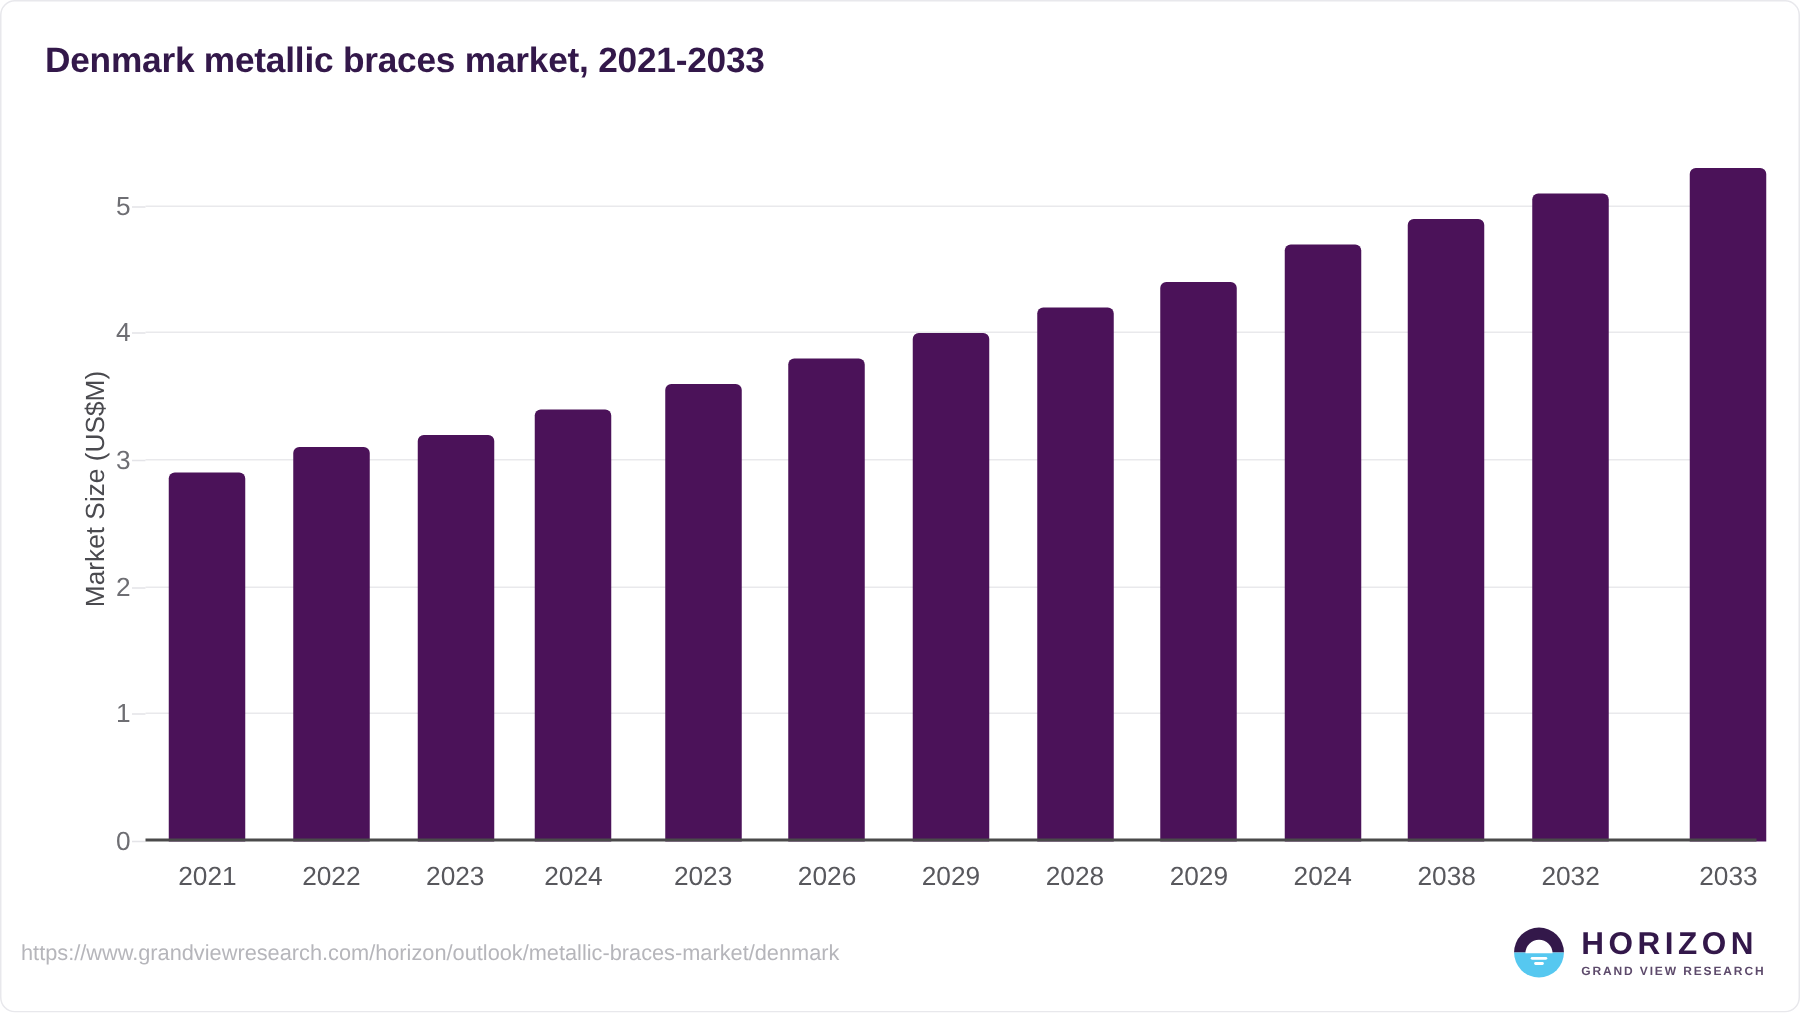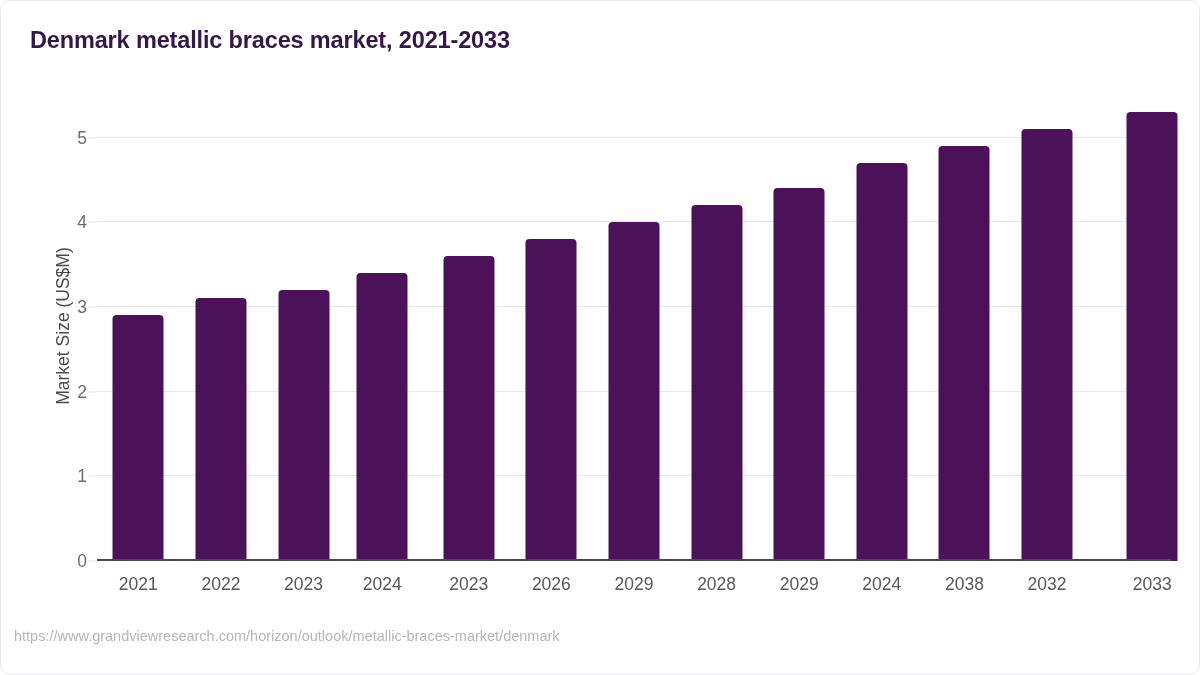--- a/index.html
+++ b/index.html
@@ -232,14 +232,34 @@
           </div>
         </div>
       <div id="axis-baseline"></div>
     </div>
   </div>
 
   <div id="y-axis-title">Market Size (US$M)</div>
 
   <div id="source-url">https://www.grandviewresearch.com/horizon/outlook/metallic-braces-market/denmark</div>
 
+  <div id="logo">
+    <svg id="logo-mark" viewBox="0 0 40 40">
+      <defs>
+        <clipPath id="circclip">
+            <circle cx="20" cy="20" r="17.5"></circle>
+          </clipPath>
+      </defs>
+      <g clip-path="url(#circclip)">
+        <rect x="0" y="0" width="40" height="20" fill="#33184a"></rect>
+        <rect x="0" y="20" width="40" height="20" fill="#56c8f0"></rect>
+        <path d="M10.5 20.6 A9.5 9.5 0 0 1 29.5 20.6 Z" fill="#ffffff"></path>
+        <rect x="14.2" y="23.1" width="11.6" height="2.0" rx="1" fill="#ffffff"></rect>
+        <rect x="16.6" y="26.7" width="6.8" height="2.0" rx="1" fill="#ffffff"></rect>
+      </g>
+    </svg>
+    <div id="logo-text">
+      <div id="logo-wordmark">HORIZON</div>
+      <div id="logo-tagline">GRAND VIEW RESEARCH</div>
+    </div>
+  </div>
 
 </div>
 
 </body></html>

